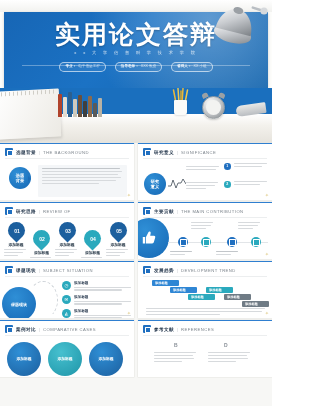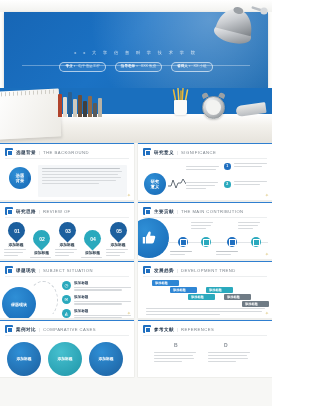--- a/index.html
+++ b/index.html
@@ -138,20 +138,21 @@
 
 <div class="page">
 
   <div class="cover">
     <div class="cover-top"></div>
 
     <div class="banner">
       <div class="banner-line"></div>
     </div>
 
+    <div class="main-title">实用论文答辩</div>
     <div class="sub-title">x x 大 学 信 息 科 学 技 术 学 院</div>
 
     <div class="pills">
       <div class="pill">
         <b>专业：</b><span>电子信息工程</span>
       </div>
       <div class="pill">
         <b>指导老师：</b><span>XXX 教授</span>
       </div>
       <div class="pill">

